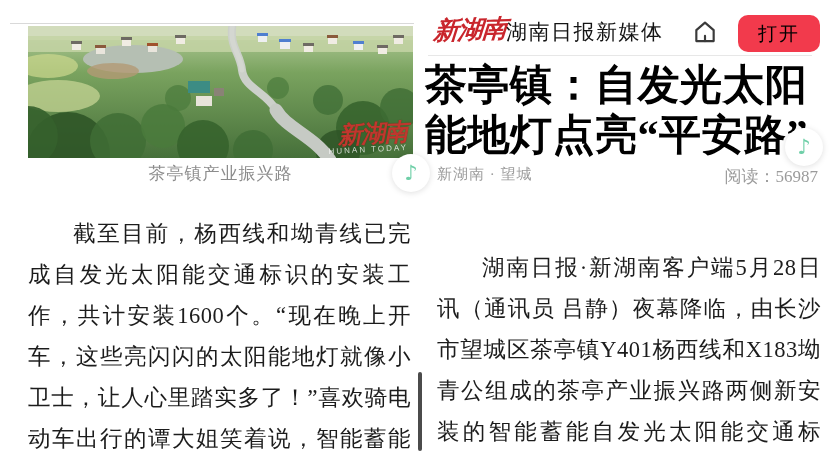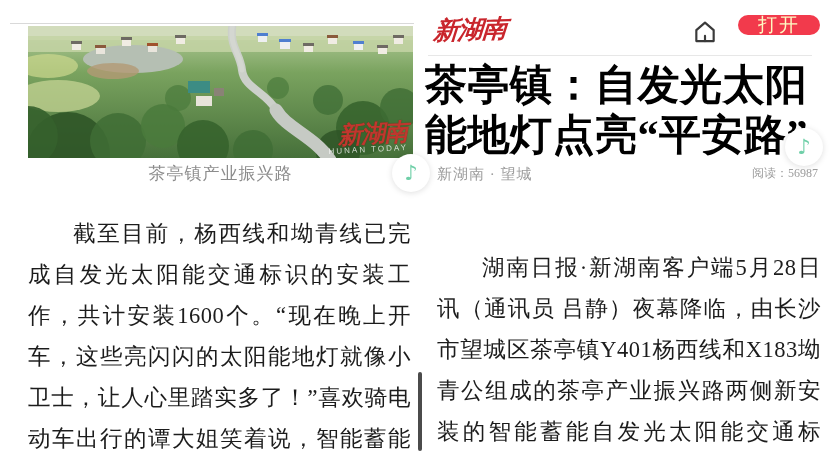--- a/index.html
+++ b/index.html
@@ -66,22 +66,22 @@
   }
   .brand {
     position:absolute; left:506px; top:18px; font-size:21px; color:#141414;
     letter-spacing:1.5px;
   }
   .home-btn {
     position:absolute; left:690px; top:17px; width:30px; height:30px;
     cursor:pointer; display:flex; align-items:center; justify-content:center;
   }
   .open-btn {
-    position:absolute; left:738px; top:15px; width:82px; height:20px;
-    background:#f23a4c; color:#fef9c3; border:none; border-radius:10px;
+    position:absolute; left:738px; top:15px; width:82px; height:37px;
+    background:#f23a4c; color:#000000; border:none; border-radius:10px;
     font-size:19px; letter-spacing:2px; cursor:pointer;
     font-family:Liberation Serif, serif;
     display:flex; align-items:center; justify-content:center;
   }
   .header-sep {
     position:absolute; left:428px; top:55px; width:384px; height:1px;
     background:#e7e7e7;
   }
 
   .title {
@@ -92,21 +92,21 @@
   .meta-source {
     position:absolute; left:437px; top:165px; font-size:15px; color:#9b9b9b;
     letter-spacing:1px;
     text-align:right;
   }
   .meta-date {
     position:absolute; left:437px; top:189px; font-size:16px; color:#9b9b9b;
   }
   .meta-read {
     position:absolute; left:650px; top:165px; width:168px; text-align:right;
-    font-size:12px; color:#9b9b9b;
+    font-size:17px; color:#9b9b9b;
   }
 </style>
 </head>
 <body>
 
 <div class="page">
 
   <div class="top-hairline"></div>
 
   <figure class="photo">
@@ -186,20 +186,21 @@
 
   <div class="note-btn note-left">
     <span>♪</span>
   </div>
 
   <p class="body-text col-left">截至目前，杨西线和坳青线已完成自发光太阳能交通标识的安装工作，共计安装1600个。“现在晚上开车，这些亮闪闪的太阳能地灯就像小卫士，让人心里踏实多了！”喜欢骑电动车出行的谭大姐笑着说，智能蓄能自发光太阳能交通标识的安装极大地提升了这两条线路的行车安全</p>
 
   <div class="column-divider"></div>
 
   <div class="logo">新湖南</div>
+  <div class="brand">湖南日报新媒体</div>
 
   <div class="home-btn">
     <svg width="26" height="26" viewBox="0 0 24 24">
       <path d="M4 10.3 L12 3.4 L20 10.3 V20.4 H4 Z" fill="none" stroke="#3a3a3a" stroke-width="2" stroke-linejoin="round"></path>
       <path d="M12 20.4 V15.6" stroke="#3a3a3a" stroke-width="2" stroke-linecap="round"></path>
     </svg>
   </div>
 
   <button class="open-btn">打开</button>
 

